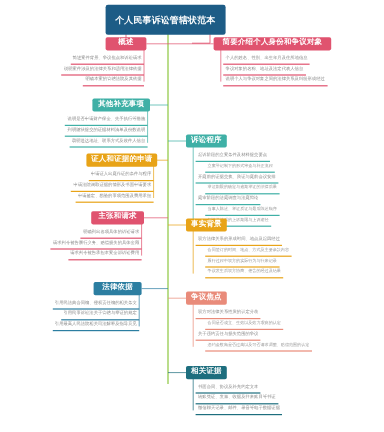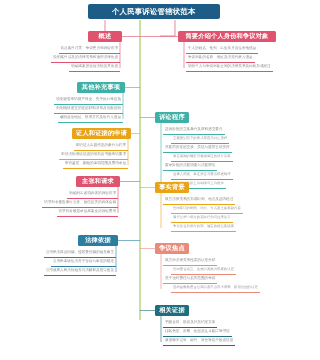--- a/index.html
+++ b/index.html
@@ -22,24 +22,24 @@
     line-height:1;
     letter-spacing:.2px;
     display:flex;align-items:center;justify-content:center;
     border-radius:1.5px;
     white-space:nowrap;
     padding:0 4px;
     height:11px;
   }
   .root{
     font-size:7.4px;
-    height:15px;
+    height:25px;
     background:#1d5c86;
     border-radius:2px;
-    padding:0 24px;
+    padding:0 8px;
   }
   .leaf{
     position:absolute;
     box-sizing:border-box;
     font-size:3.6px;
     line-height:1;
     color:#7d7d7d;
     white-space:nowrap;
     height:9px;
     display:flex;align-items:center;

